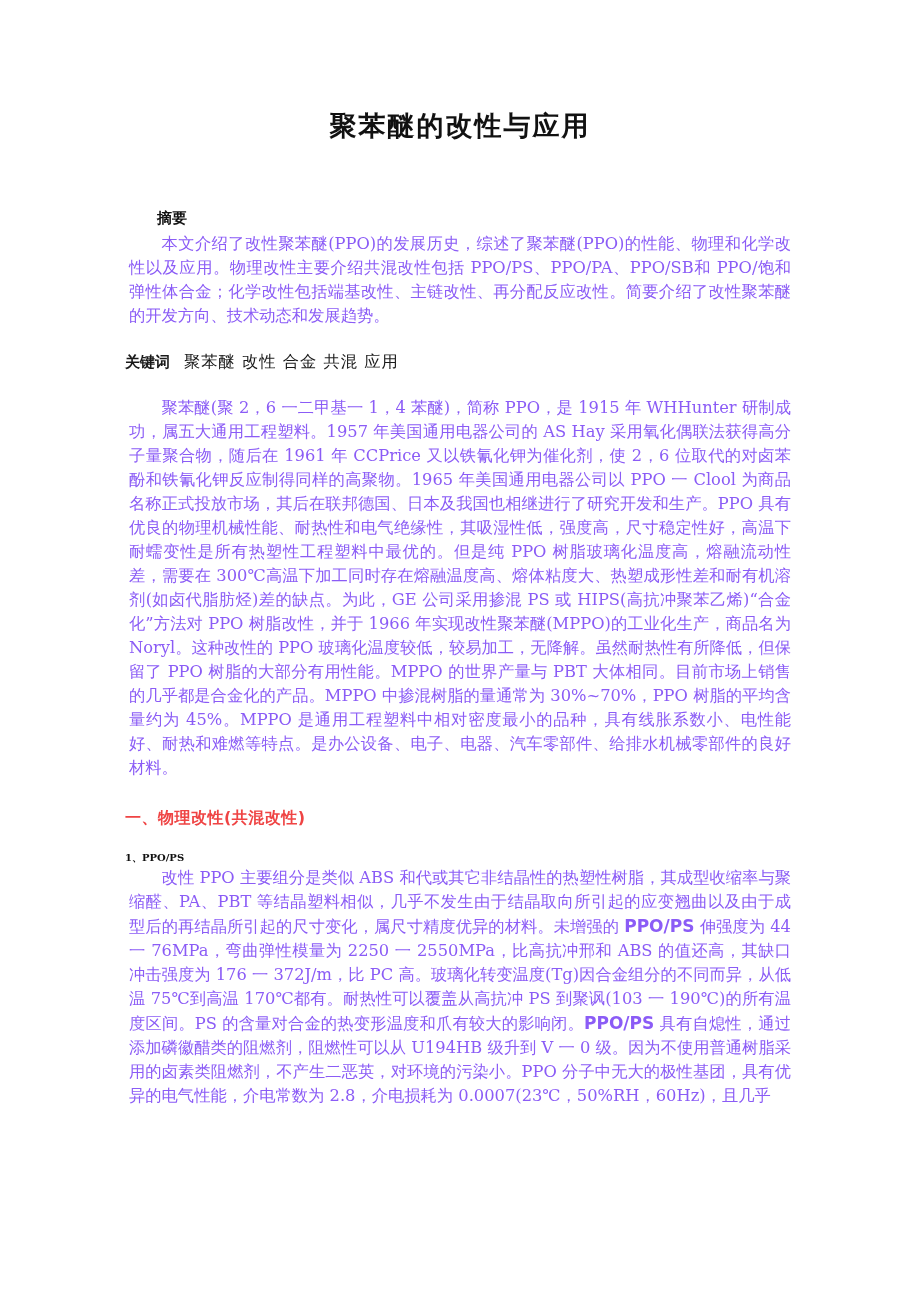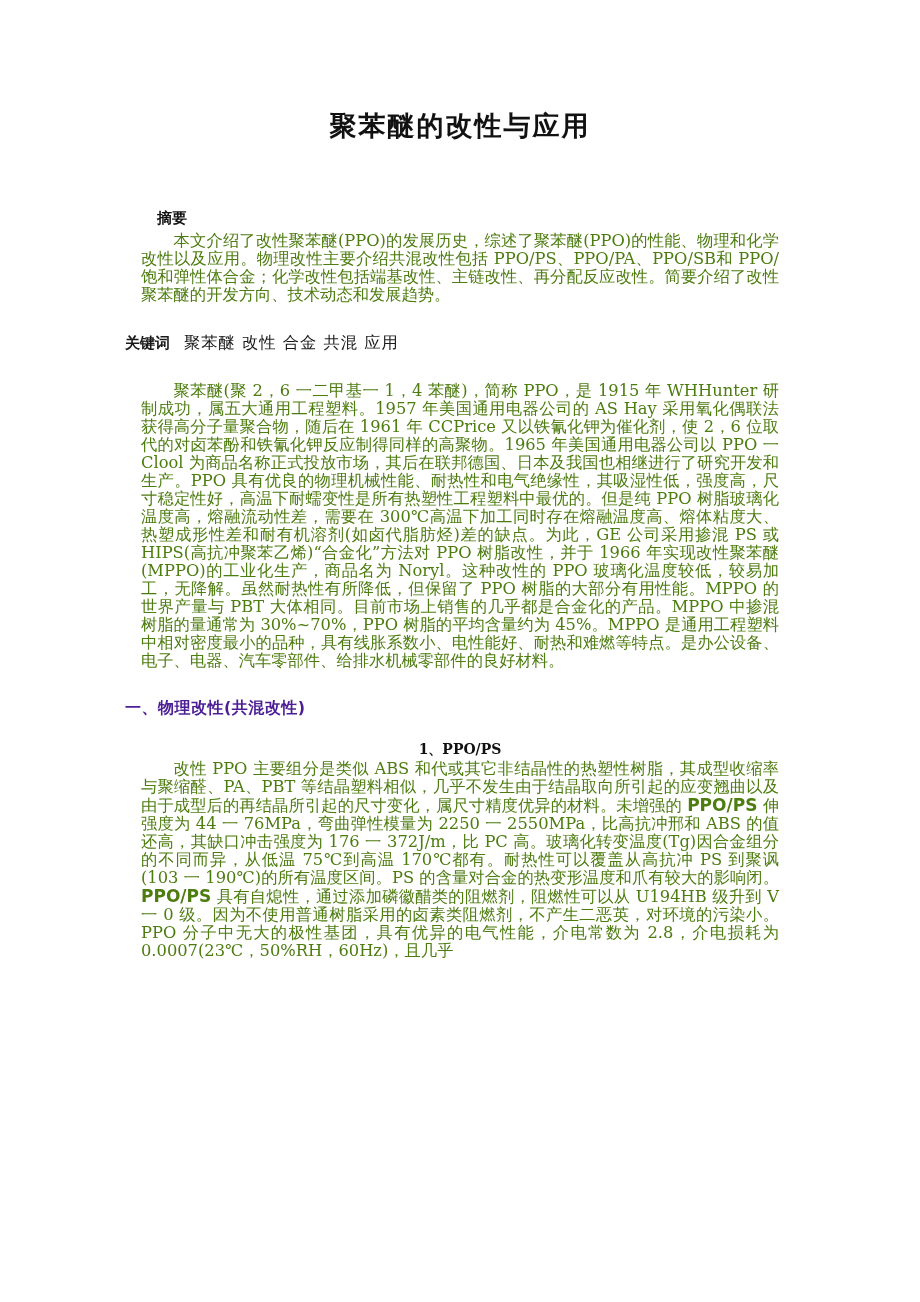--- a/index.html
+++ b/index.html
@@ -40,34 +40,34 @@
     color: #111111;
     line-height: 1.5;
     margin-left: 32px;
   }
   .abstract-block {
     margin-top: 64px;
   }
   .body-text {
     font-family: "DejaVu Serif", "Liberation Serif", serif;
     font-size: 16.3px;
-    line-height: 18px;
+    line-height: 24px;
     text-align: justify;
     text-justify: inter-ideograph;
-    color: #4d7c0f;
-    margin: 16px;
+    color: #8b5cf6;
+    margin: 4px;
   }
   .abstract-text {
     margin-top: 2px;
     text-indent: 2em;
   }
   .keywords-line {
     margin-top: 22px;
     font-size: 16.3px;
-    line-height: 33px;
+    line-height: 23px;
   }
   .kw-head {
     font-family: "DejaVu Sans", "Liberation Sans", sans-serif;
     font-weight: 700;
     font-size: 15px;
     margin-right: 14px;
   }
   .kw-items {
     font-family: "DejaVu Serif", "Liberation Serif", serif;
     font-size: 16.3px;
@@ -76,29 +76,28 @@
   .main-para {
     margin-top: 22px;
     text-indent: 2em;
   }
   .h-section {
     margin-top: 28px;
     font-family: "DejaVu Sans", "Liberation Sans", sans-serif;
     font-weight: 700;
     font-size: 16px;
     letter-spacing: 0.5px;
-    color: #4c1d95;
+    color: #ef4444;
   }
   .h-sub {
     margin-top: 22px;
     font-family: "DejaVu Serif", "Liberation Serif", serif;
     font-weight: 700;
-    font-size: 14px;
+    font-size: 10px;
     color: #111111;
-    text-align: center;
   }
   .sub-para {
     margin-top: 1px;
     text-indent: 2em;
   }
   b.inline-b {
     font-family: "DejaVu Sans", "Liberation Sans", sans-serif;
     font-weight: 700;
     font-size: 17px;
   }

